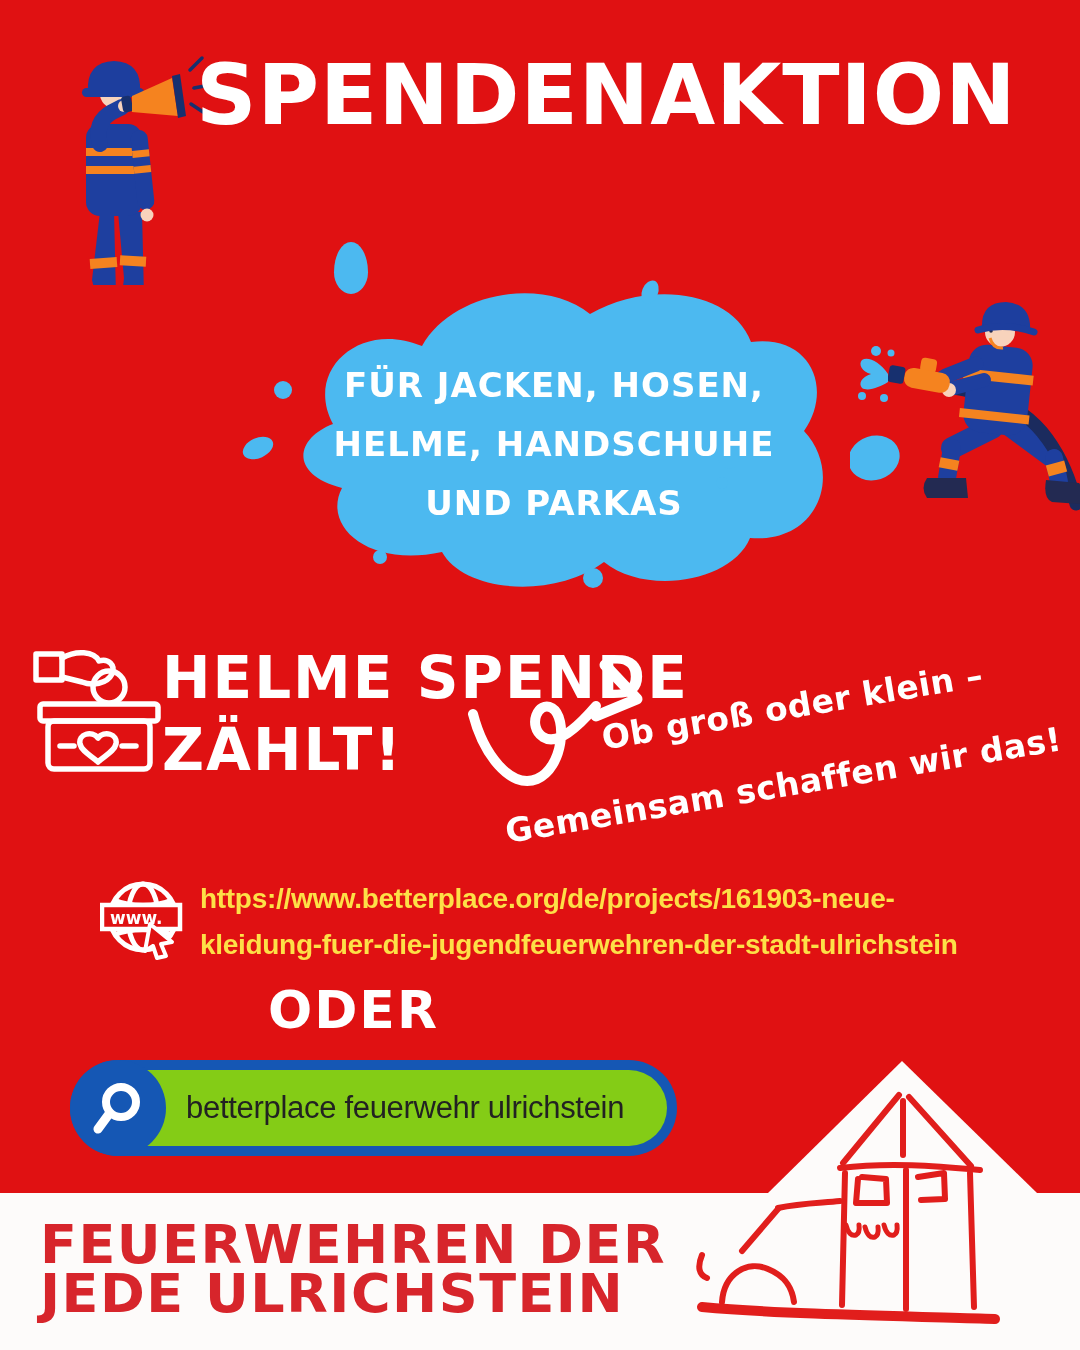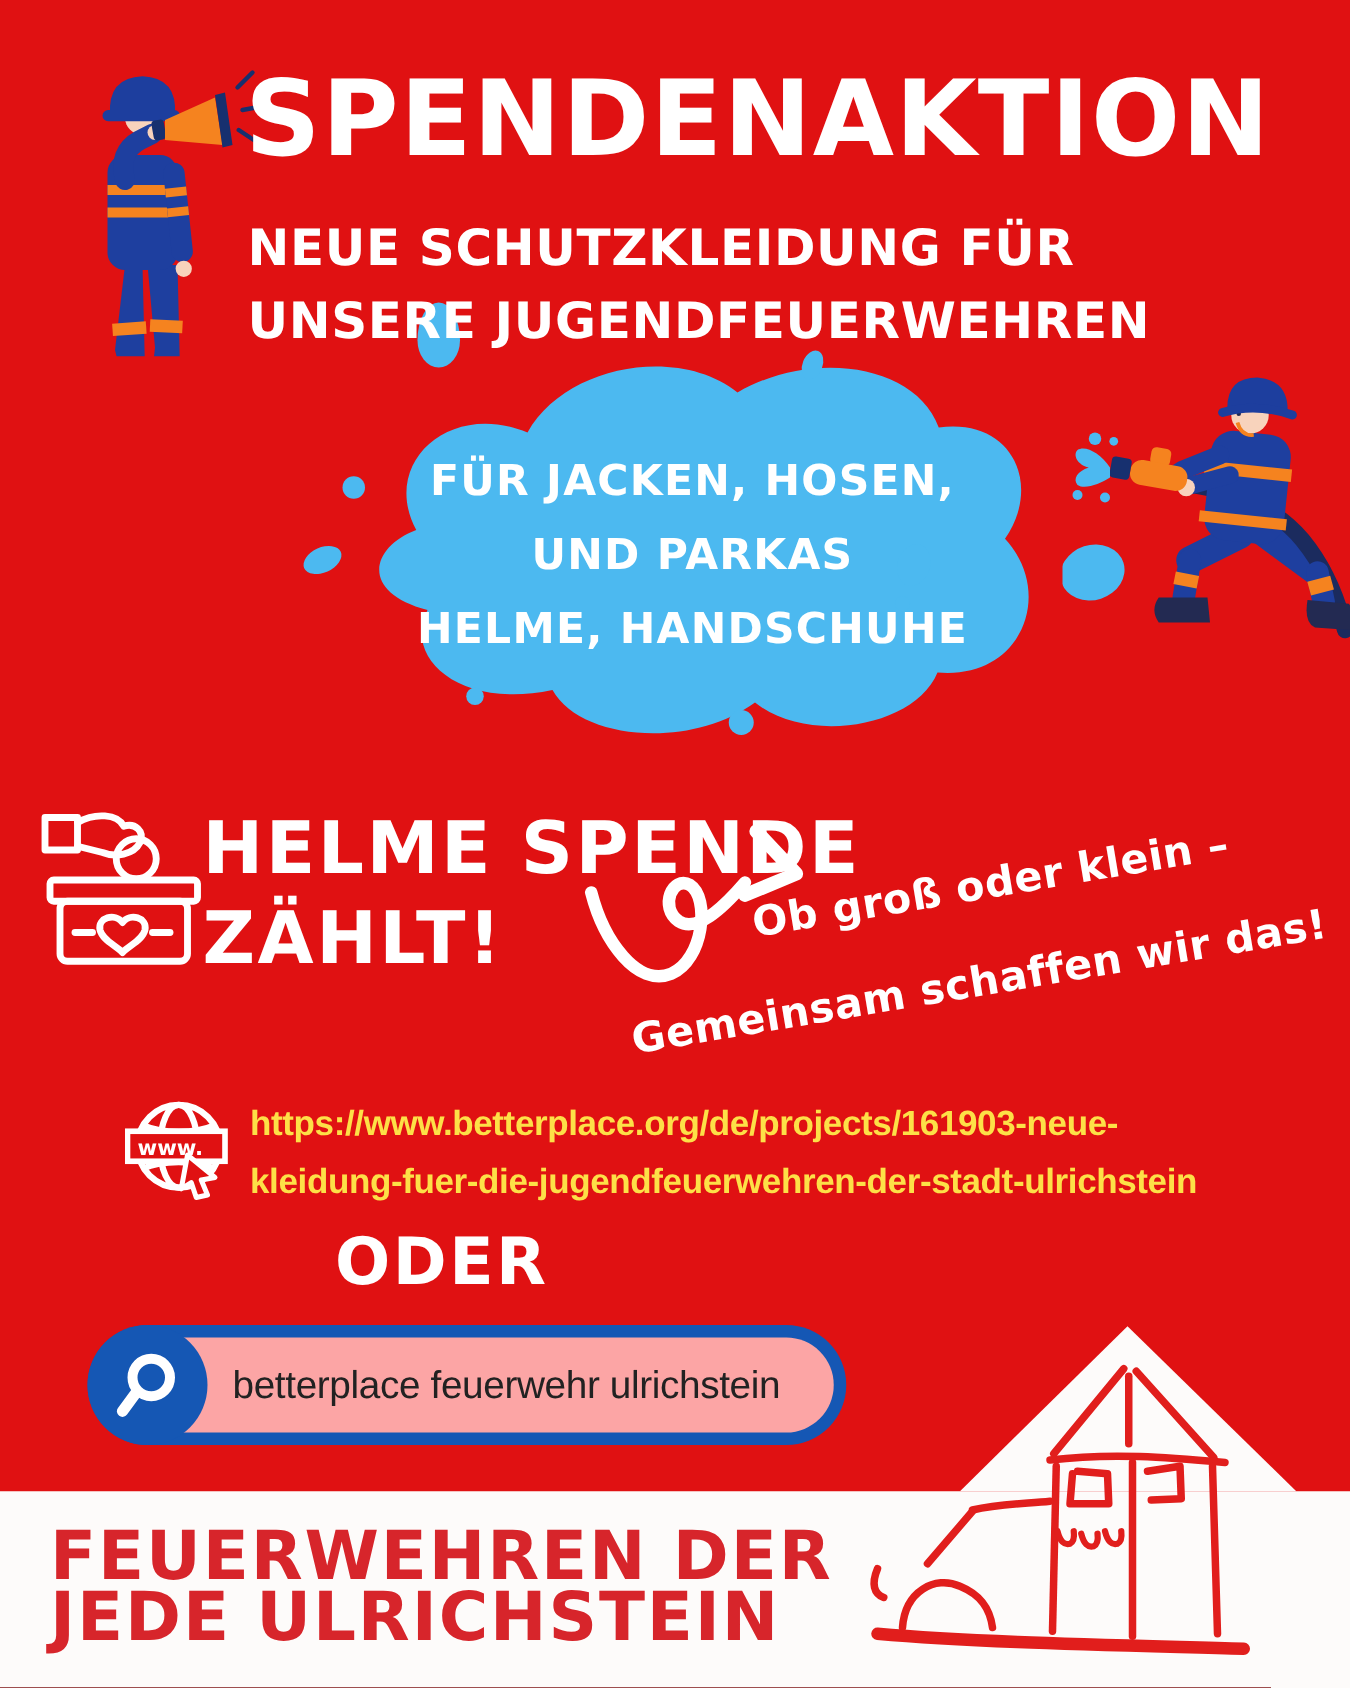--- a/index.html
+++ b/index.html
@@ -13,21 +13,21 @@
   .title{left:196px;top:46px;font-size:84px;letter-spacing:1px;white-space:nowrap;text-align:center;}
   .subtitle{left:198px;top:170px;font-size:40px;line-height:58px;letter-spacing:.5px;white-space:nowrap;}
   .blob-text{left:304px;top:356px;width:500px;text-align:center;font-size:34px;line-height:59px;letter-spacing:1px;}
   .headline{left:162px;top:642px;font-size:58px;line-height:72px;letter-spacing:2px;white-space:nowrap;}
   .tagline{font-size:33px;letter-spacing:.5px;white-space:nowrap;text-align:center;}
   .tag1{left:600px;top:694px;width:300px;transform:rotate(-9.5deg);}
   .tag2{left:502px;top:770px;width:510px;transform:rotate(-9.5deg);}
   .url{left:200px;top:876px;font-family:"Liberation Sans",sans-serif;font-weight:bold;color:#fde047;font-size:28px;line-height:46px;letter-spacing:-0.3px;white-space:nowrap;}
   .oder{left:268px;top:980px;font-size:52px;letter-spacing:2px;}
   .searchbar{left:70px;top:1060px;width:607px;height:96px;background:#1557B4;border-radius:48px;}
-  .search-inner{left:10px;top:10px;width:587px;height:76px;background:#fca5a5;border-radius:38px;}
+  .search-inner{left:10px;top:10px;width:587px;height:76px;background:#84cc16;border-radius:38px;}
   .search-circle{left:0px;top:0px;width:96px;height:96px;background:#1557B4;border-radius:50%;}
   .search-text{left:116px;top:0px;height:96px;line-height:96px;font-family:"Liberation Sans",sans-serif;font-size:31px;letter-spacing:-0.3px;color:#222222;white-space:nowrap;}
   .band{left:0;top:1193px;width:1080px;height:157px;background:#FDFBFA;}
   .footer-text{left:40px;top:1220px;font-size:54px;line-height:49px;letter-spacing:1.5px;color:#D7252B;font-weight:bold;font-family:"DejaVu Sans",sans-serif;white-space:nowrap;}
   .droplet-sub{left:334px;top:242px;width:34px;height:52px;background:#4CB9F0;border-radius:50% 50% 50% 50% / 58% 58% 42% 42%;}
   svg{display:block;}
 </style>
 </head>
 <body>
 
@@ -59,43 +59,39 @@
       <path d="M142,20 L154,8"></path>
         <path d="M146,38 L162,35"></path>
         <path d="M143,54 L155,62"></path>
     </g>
   </svg>
 
   <div class="abs disp title">SPENDENAKTION</div>
 
   <div class="abs droplet-sub"></div>
 
-  <div class="abs disp subtitle">
-    <div>NEUE SCHUTZKLEIDUNG FÜR</div>
-    <div>UNSERE JUGENDFEUERWEHREN</div>
-  </div>
 
   <svg class="abs" style="left:238px;top:276px;" width="600" height="322" viewBox="0 0 600 322">
     <path fill="#4CB9F0" d="M95,148 C66,94 122,44 184,70 C214,16 305,0 352,38
       C410,4 494,14 513,66 C572,58 596,112 566,155 C606,198 580,268 512,262
       C494,306 408,320 366,286 C314,324 226,316 204,276 C130,292 84,250 104,212
       C50,198 58,162 95,148 Z"></path>
     <ellipse cx="412" cy="16" rx="8" ry="12" fill="#4CB9F0" transform="rotate(22 412 16)"></ellipse>
     <circle cx="45" cy="114" r="9" fill="#4CB9F0"></circle>
     <ellipse cx="20" cy="172" rx="16" ry="10" fill="#4CB9F0" transform="rotate(-24 20 172)"></ellipse>
     <circle cx="142" cy="281" r="7" fill="#4CB9F0"></circle>
     <circle cx="355" cy="302" r="10" fill="#4CB9F0"></circle>
     <ellipse cx="493" cy="176" rx="13" ry="17" fill="#4CB9F0" transform="rotate(18 493 176)"></ellipse>
     <circle cx="484" cy="207" r="6" fill="#4CB9F0"></circle>
   </svg>
 
   <div class="abs disp blob-text">
     <div>FÜR JACKEN, HOSEN,</div>
+    <div>HELME, HANDSCHUHE</div>
     <div>UND PARKAS</div>
-    <div>HELME, HANDSCHUHE</div>
   </div>
 
   <svg class="abs" style="left:850px;top:292px;" width="232" height="232" viewBox="0 0 232 232">
     <ellipse cx="24" cy="166" rx="26" ry="22" fill="#4CB9F0" transform="rotate(-18 24 166)"></ellipse>
     <path d="M158,132 L204,166" stroke="#1E3F9F" stroke-width="22" stroke-linecap="round" fill="none"></path>
     <path d="M104,96 C142,102 172,116 192,140 C210,162 220,186 226,212" stroke="#1B2B5E" stroke-width="13" fill="none" stroke-linecap="round"></path>
     <path d="M204,166 L209,190" stroke="#1E3F9F" stroke-width="18" stroke-linecap="round" fill="none"></path>
     <path d="M205,171 L208,182" stroke="#F5831F" stroke-width="19" stroke-linecap="butt" fill="none"></path>
     <path d="M196,188 Q193,206 202,210 L230,212 Q238,201 229,191 Z" fill="#232A52"></path>
     <path d="M142,136 L102,156" stroke="#1E3F9F" stroke-width="22" stroke-linecap="round" fill="none"></path>

